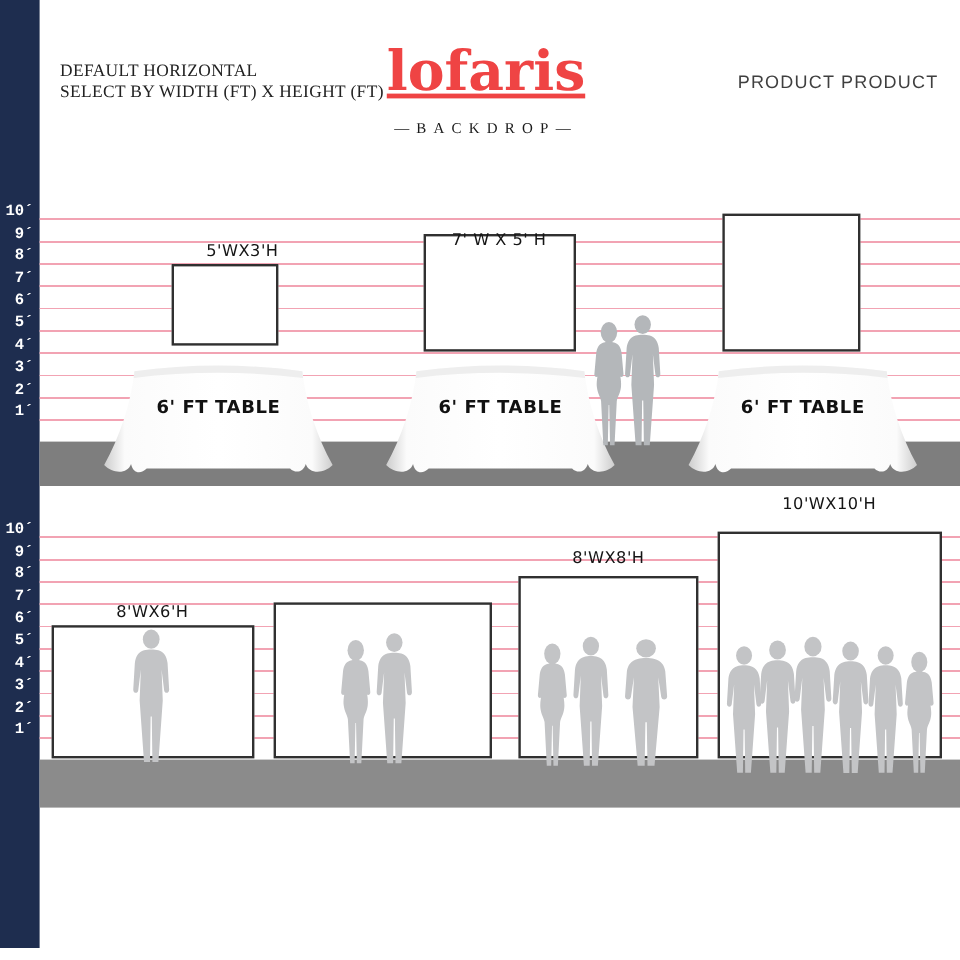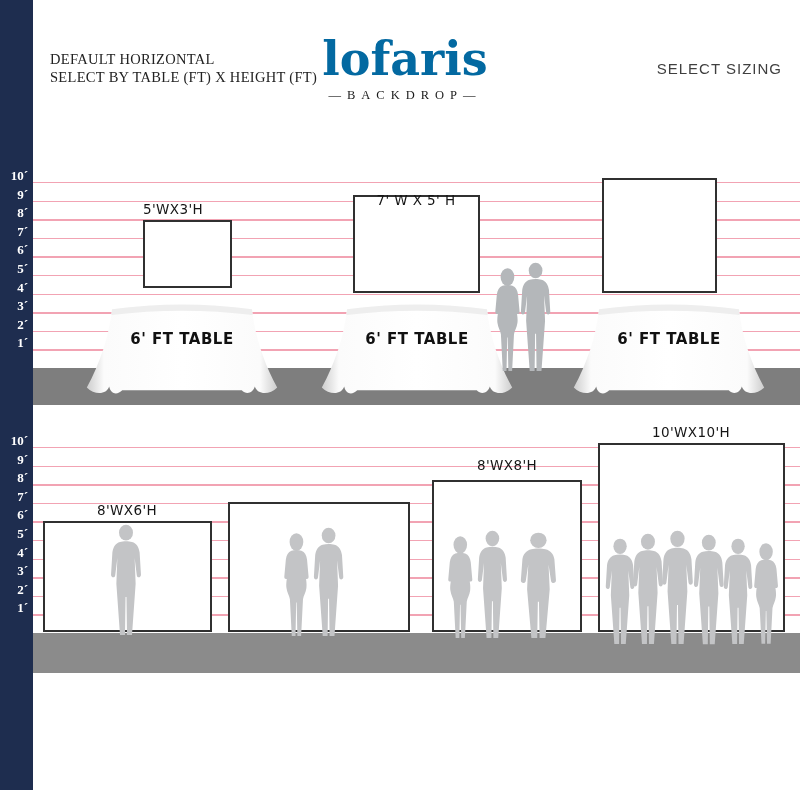--- a/index.html
+++ b/index.html
@@ -3,34 +3,34 @@
 <meta charset="utf-8">
 <style>
   html,body{margin:0;padding:0;background:#fff;}
   .page{position:relative;width:800px;height:800px;background:#fff;overflow:hidden;
         font-family:"Liberation Sans",sans-serif;}
   .navbar{position:absolute;left:0;top:0;width:33px;height:790px;background:#1e2d4f;}
   .hdr-left{position:absolute;left:50px;top:50px;font-family:"Liberation Serif",serif;
             font-size:14.5px;line-height:18px;letter-spacing:.3px;color:#222;}
   .logo{position:absolute;left:305px;top:34px;width:200px;text-align:center;}
   .logo-word{font-family:"DejaVu Serif",serif;font-weight:bold;font-size:46px;line-height:50px;
-             color:#0369a1;letter-spacing:0px;}
+             color:#ef4444;letter-spacing:0px;text-decoration:underline;}
   .logo-tag{font-family:"Liberation Serif",serif;font-size:12.5px;letter-spacing:6px;
-            color:#1a1a1a;margin-top:4px;}
+            color:#1a1a1a;margin-top:16px;}
   .hdr-right{position:absolute;left:600px;top:60px;width:182px;text-align:right;
              font-size:15px;letter-spacing:1px;color:#3f3f3f;}
   .wall{position:absolute;left:33px;width:767px;height:187px;
         background:repeating-linear-gradient(to top,rgba(0,0,0,0) 0px,rgba(0,0,0,0) 17.1px,
                    #f2a3b3 17.1px,#f2a3b3 18.6px);}
   #wall1{top:181px;} #wall2{top:446px;}
   .ground{position:absolute;left:33px;width:767px;}
   #ground1{top:368px;height:37px;background:#7e7e7e;}
   #ground2{top:633px;height:40px;background:#8b8b8b;}
   .rlabel{position:absolute;left:0;width:28px;text-align:right;color:#fff;
-          font-family:Liberation Serif, serif;font-weight:bold;font-size:13px;line-height:14px;}
+          font-family:Liberation Mono, monospace;font-weight:bold;font-size:13px;line-height:14px;}
   .bd{position:absolute;background:#fff;border:2px solid #303030;box-sizing:border-box;}
   .bdlabel{position:absolute;width:160px;text-align:center;font-family:"DejaVu Sans",sans-serif;
            font-size:13.5px;font-weight:500;letter-spacing:.4px;color:#151515;}
   .table{position:absolute;width:196px;height:98px;}
   .table svg{position:absolute;left:0;top:0;}
   .tlabel{position:absolute;left:0;top:32px;width:100%;text-align:center;
           font-family:"DejaVu Sans",sans-serif;font-size:15px;font-weight:600;
           letter-spacing:.5px;color:#111;}
   .sil{position:absolute;}
   .sil-upper{color:#b4b7ba;} .sil-lower{color:#c3c4c6;}
@@ -60,27 +60,27 @@
       <path d="M20,30 C14.5,32 12,37 11,44 L8.5,72 C8.3,76 13,77 13.7,73 L17,50 L14.5,64 C12.5,76 11,83 12,90 C13,98 16.5,102 17.5,108 L20.5,167 L26.5,167 L27.6,113 L28.4,113 L29.5,167 L35.5,167 L38.5,108 C39.5,102 43,98 44,90 C45,83 43.5,76 41.5,64 L39,50 L42.3,73 C43,77 47.7,76 47.5,72 L45,44 C44,37 41.5,32 36,30 C31,28.3 25,28.3 20,30 Z"></path>
     </g>
   </defs>
 </svg>
 
 <div class="page">
   <div class="navbar"></div>
 
   <div class="hdr-left">
     <div>DEFAULT HORIZONTAL</div>
-    <div>SELECT BY TABLE (FT) X HEIGHT (FT)</div>
+    <div>SELECT BY WIDTH (FT) X HEIGHT (FT)</div>
   </div>
   <div class="logo">
     <div class="logo-word">lofaris</div>
     <div class="logo-tag">—BACKDROP—</div>
   </div>
-  <div class="hdr-right">SELECT SIZING</div>
+  <div class="hdr-right">PRODUCT PRODUCT</div>
 
   <div class="wall" id="wall1"></div>
   <div class="ground" id="ground1"></div>
 
   <div class="rlabel" style="top:169px">10´</div>
   <div class="rlabel" style="top:188px">9´</div>
   <div class="rlabel" style="top:206px">8´</div>
   <div class="rlabel" style="top:225px">7´</div>
   <div class="rlabel" style="top:243px">6´</div>
   <div class="rlabel" style="top:262px">5´</div>
@@ -102,21 +102,21 @@
     <div class="tlabel">6' FT TABLE</div>
   </div>
   <div class="table" style="left:571px;top:298px">
     <svg width="196" height="98" viewBox="0 0 210 104" preserveAspectRatio="none">
         <use href="#tbl"></use>
       </svg>
     <div class="tlabel">6' FT TABLE</div>
   </div>
 
   <div class="bd" style="left:143px;top:220px;width:89px;height:68px"></div>
-  <div class="bdlabel" style="left:93px;top:201px">5'WX3'H</div>
+  <div class="bdlabel" style="left:122px;top:201px">5'WX3'H</div>
 
   <div class="bd" style="left:353px;top:195px;width:127px;height:98px"></div>
   <div class="bdlabel" style="left:336px;top:192px">7' W X 5' H</div>
 
   <div class="bd" style="left:602px;top:178px;width:115px;height:115px"></div>
 
   <svg class="sil sil-upper" style="left:490px;top:254px" width="76" height="119" viewBox="0 0 76 119">
     <use href="#person-f" transform="translate(0,13) scale(0.623)"></use>
     <use href="#person-m" transform="translate(26,8) scale(0.653)"></use>
   </svg>
@@ -149,21 +149,21 @@
 
   <div class="bd" style="left:432px;top:480px;width:150px;height:152px"></div>
   <div class="bdlabel" style="left:427px;top:457px">8'WX8'H</div>
   <svg class="sil sil-lower" style="left:443px;top:518px" width="126" height="122" viewBox="0 0 126 122">
     <use href="#person-f" transform="translate(0,17) scale(0.617)"></use>
     <use href="#person-m" transform="translate(30,12) scale(0.647)"></use>
     <use href="#person-m" transform="translate(72,14) scale(0.78,0.635)"></use>
   </svg>
 
   <div class="bd" style="left:598px;top:443px;width:187px;height:189px"></div>
-  <div class="bdlabel" style="left:611px;top:424px">10'WX10'H</div>
+  <div class="bdlabel" style="left:611px;top:412px">10'WX10'H</div>
   <svg class="sil sil-lower" style="left:601px;top:524px" width="182" height="122" viewBox="0 0 182 122">
     <use href="#person-m" transform="translate(0,14) scale(0.635)"></use>
     <use href="#person-m" transform="translate(27,9) scale(0.665)"></use>
     <use href="#person-m" transform="translate(56,6) scale(0.682)"></use>
     <use href="#person-m" transform="translate(88,10) scale(0.66)"></use>
     <use href="#person-m" transform="translate(118,14) scale(0.635)"></use>
     <use href="#person-f" transform="translate(148,18) scale(0.61)"></use>
   </svg>
 </div>
 

